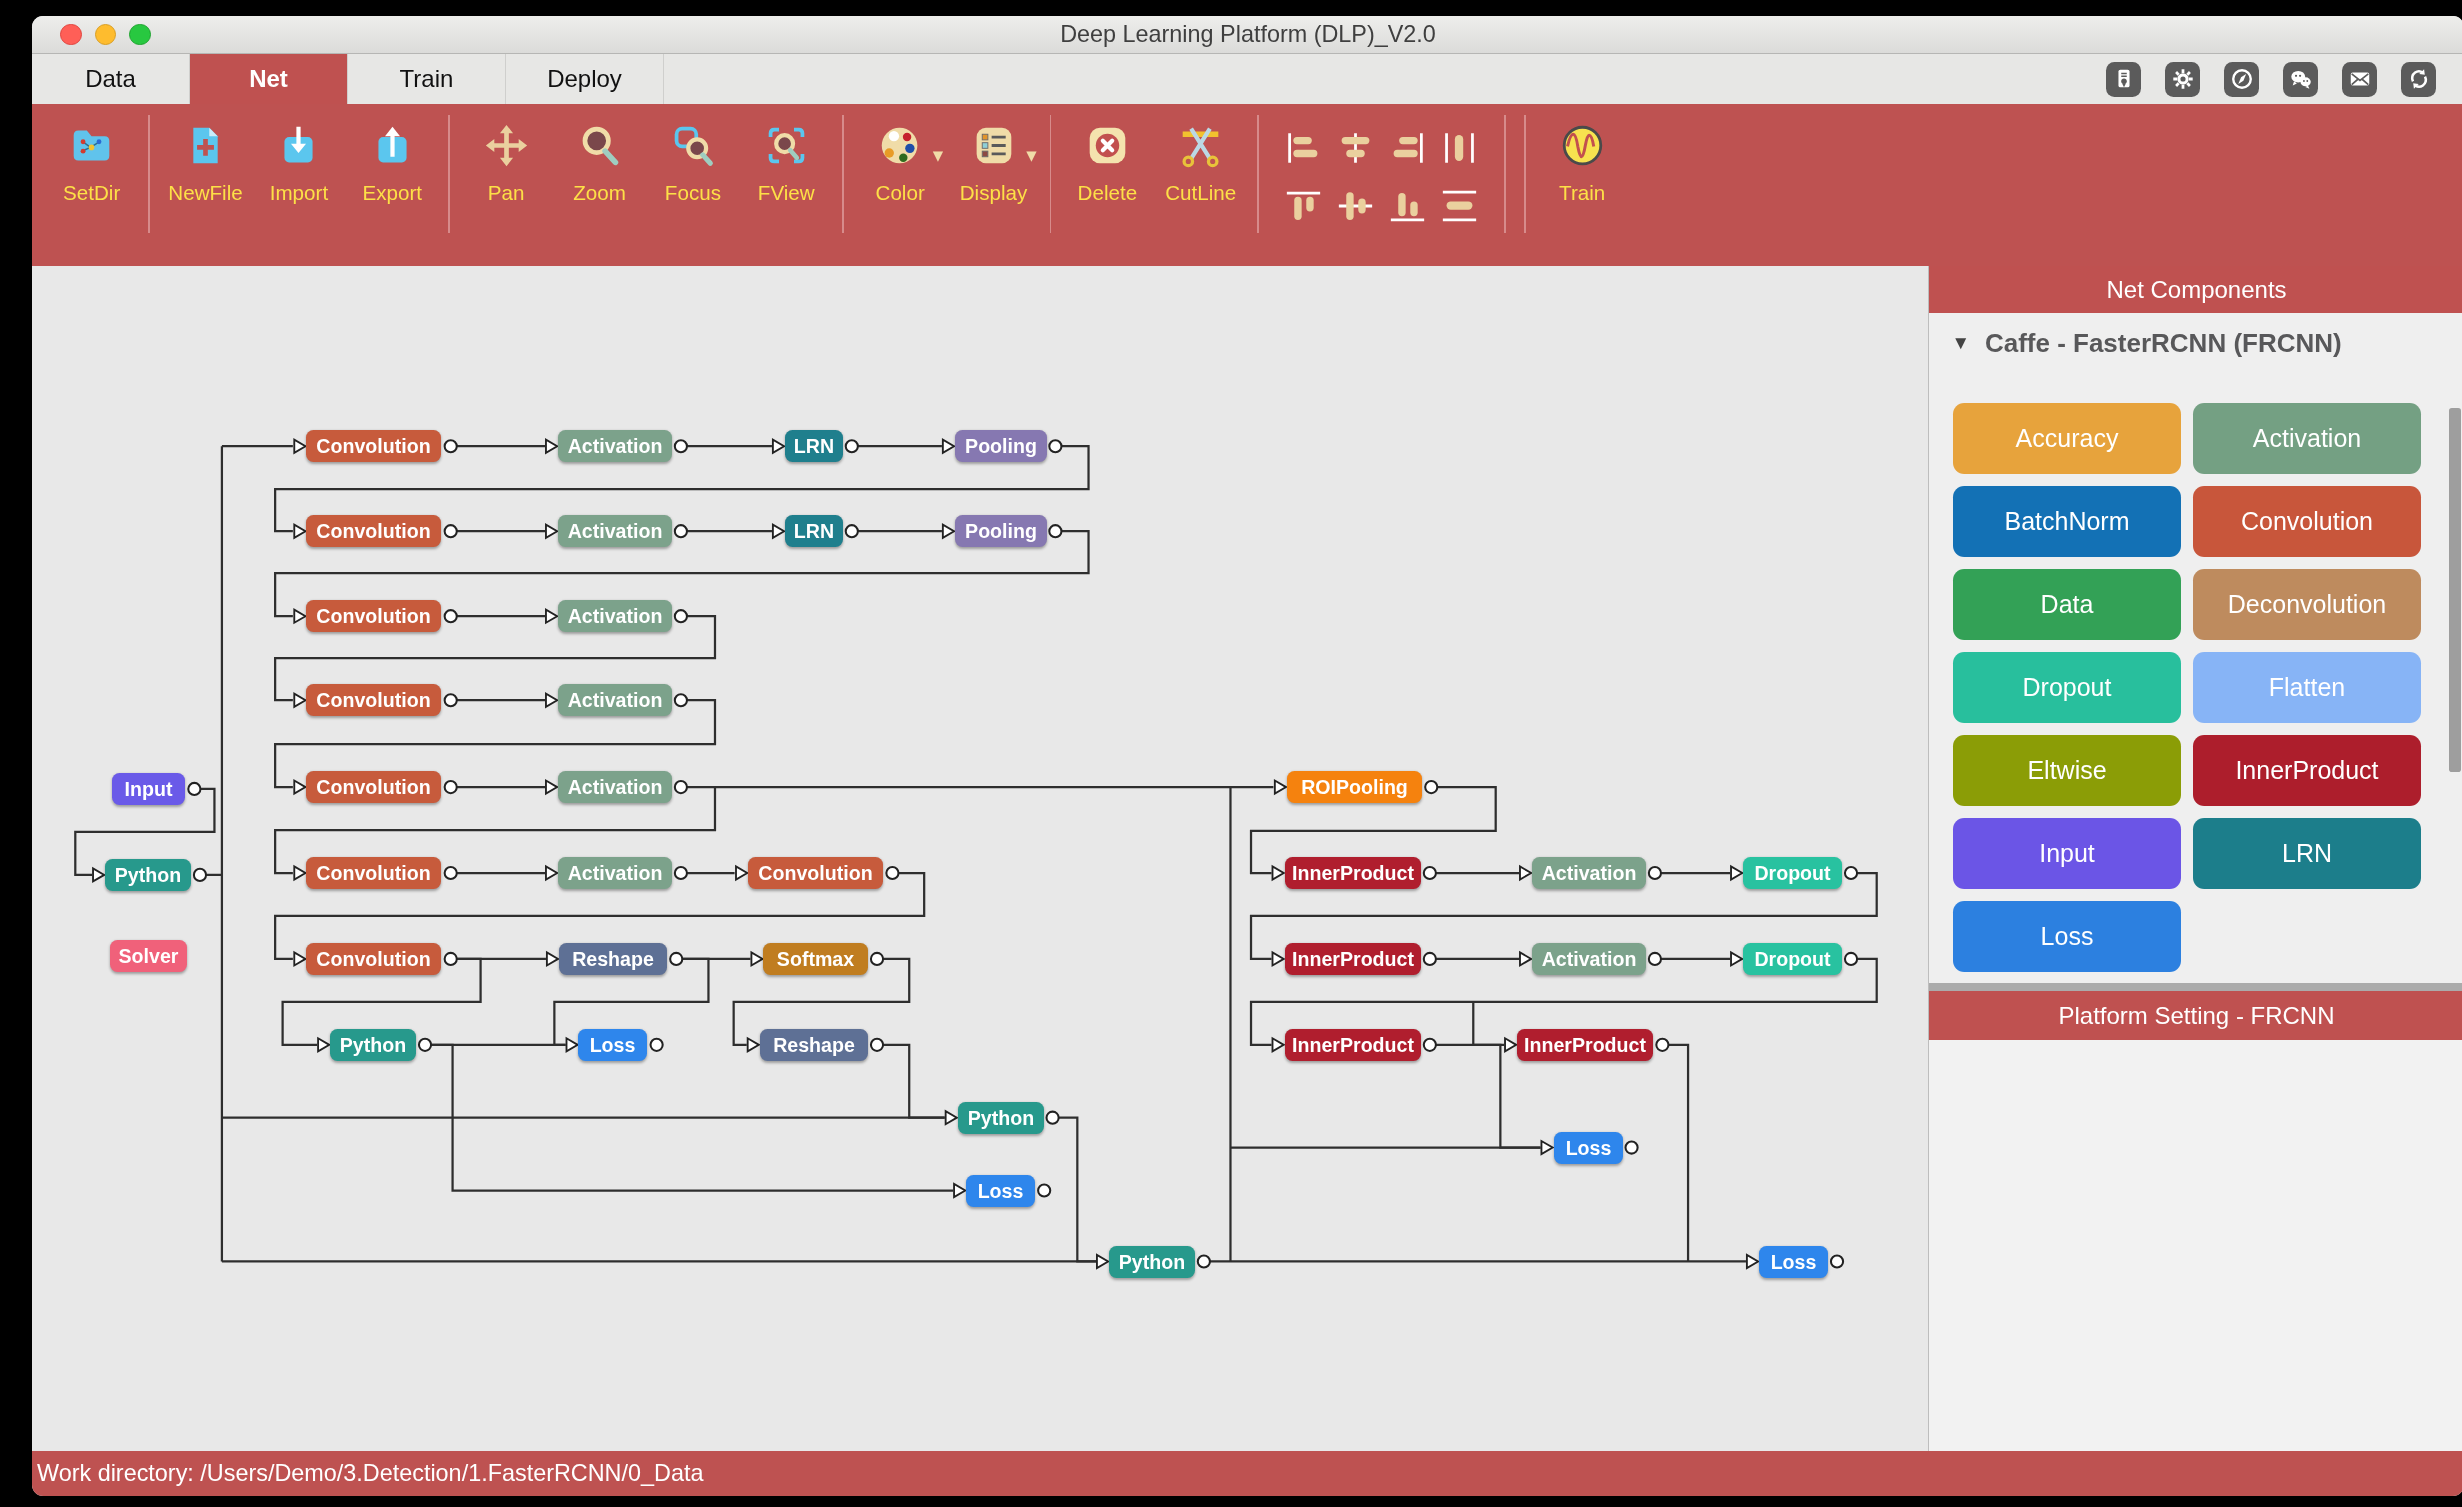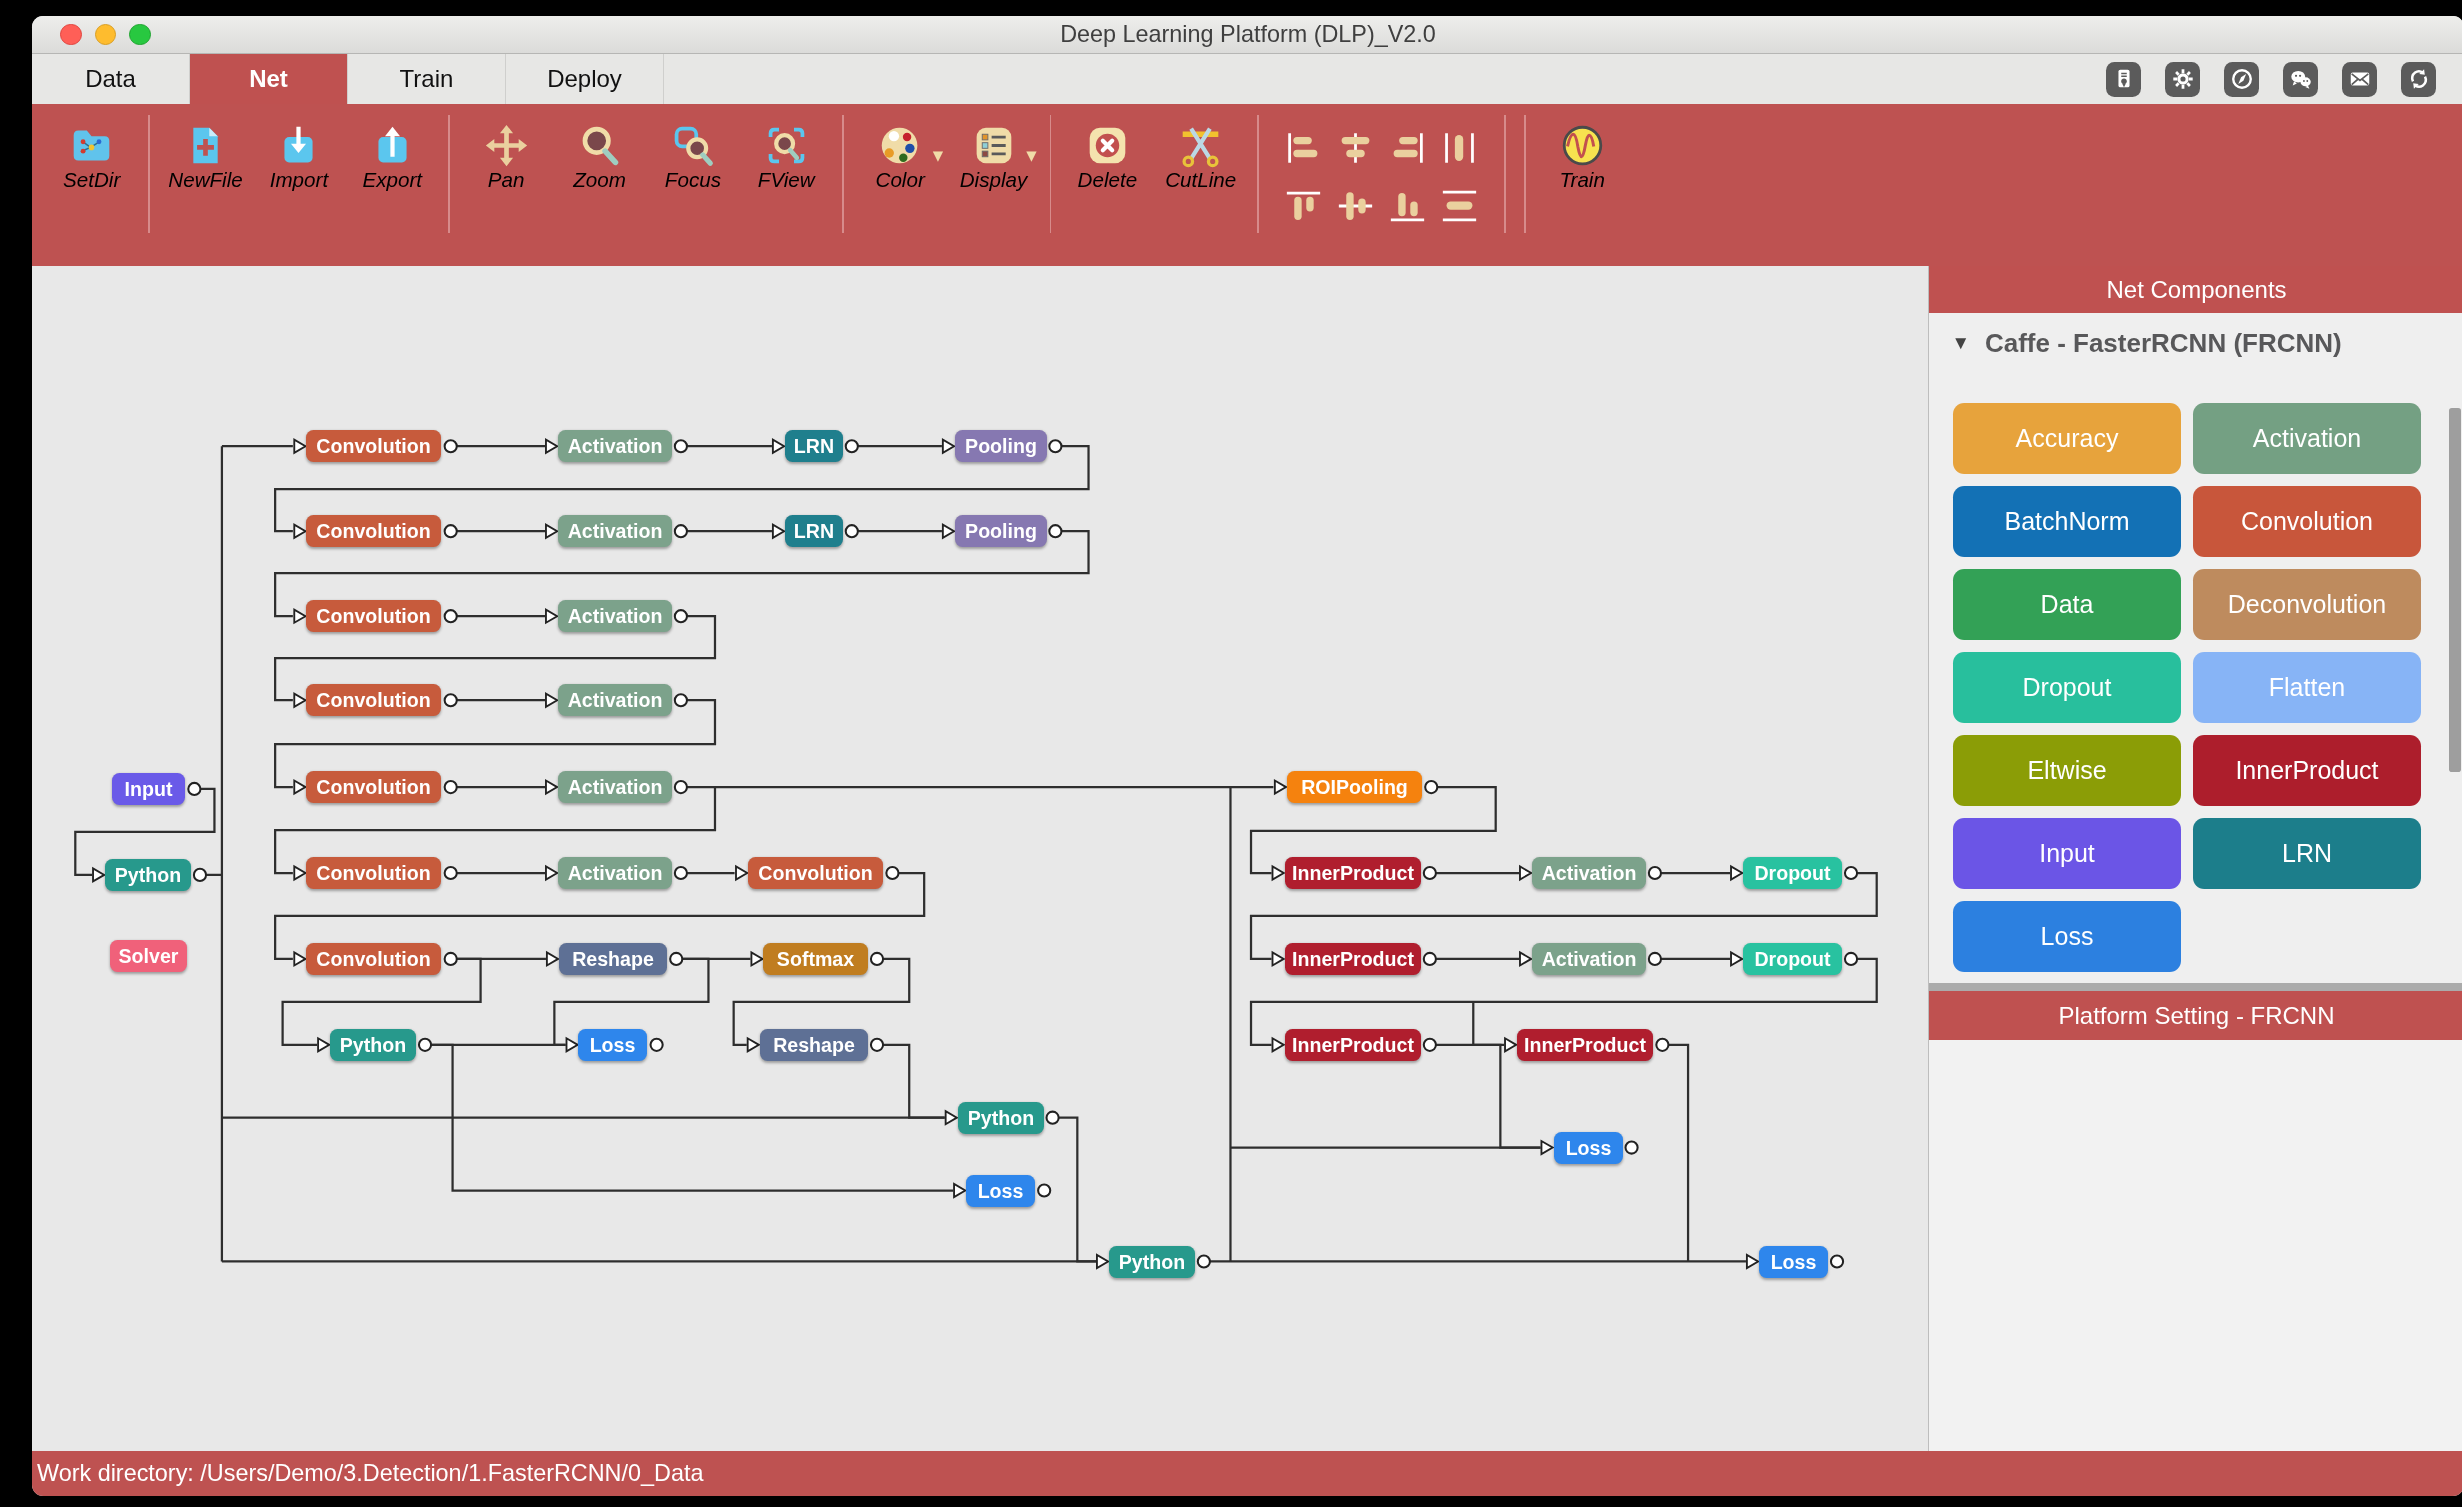--- a/index.html
+++ b/index.html
@@ -17,21 +17,21 @@
   
   .tabbar{height:50px;flex:0 0 50px;background:#E7E7E5;display:flex;align-items:stretch;}
   .tab{width:157px;text-align:center;line-height:50px;font-size:24px;color:#111;background:#E7E7E5;border-right:0.9px solid #cfcfcd;cursor:default;}
   .tab.active{background:#BF5150;color:#fff;font-weight:bold;}
   .tr-icons{margin-left:auto;display:flex;align-items:center;gap:24px;padding-right:28px;}
   .tr-icon{width:35px;height:35px;border-radius:8.4px;background:#5B5B5B;display:flex;align-items:center;justify-content:center;}
   
   .toolbar{height:162px;flex:0 0 162px;background:#BE5251;display:flex;align-items:flex-start;padding-left:13px;box-sizing:border-box;}
   .titem{position:relative;width:86px;margin:13px 3.7px 0;display:flex;flex-direction:column;align-items:center;}
   .ticon{width:45px;height:45px;margin-top:5.6px;}
-  .tlabel{margin-top:0;font-size:20.6px;color:#000000;white-space:nowrap;font-style:italic;}
+  .tlabel{margin-top:13px;font-size:20.6px;color:#fde047;white-space:nowrap;}
   .caret{position:absolute;right:0px;top:26px;color:#F0DCA8;font-size:20.6px;}
   .tsep{width:1.9px;height:118px;background:rgba(255,235,235,.38);margin:11.2px 9.3px 0;flex:0 0 1.9px;}
   .align-grid{display:grid;grid-template-columns:repeat(4,52px);grid-auto-rows:58px;margin:15px 9.3px 0;}
   .align-btn{display:flex;align-items:center;justify-content:center;}
   .preset-panel{background:#fff;border-radius:15px;margin:15px 13px 0;padding:15px 15px;display:flex;gap:18.7px;align-items:center;box-shadow:0 0.9px 2.8px rgba(0,0,0,.25);}
   .preset-btn{background:#F3F3F3;border:1.9px solid #D9D9D9;border-radius:9.3px;font-size:25px;color:#333;height:67px;padding:0 24px;font-family:"Liberation Sans",sans-serif;}
   
   .main{flex:1;display:flex;min-height:0;}
   .canvas{position:relative;width:1888px;flex:0 0 1888px;background:#E8E8E8;overflow:hidden;}
   .canvas svg{position:absolute;left:0;top:0;}

